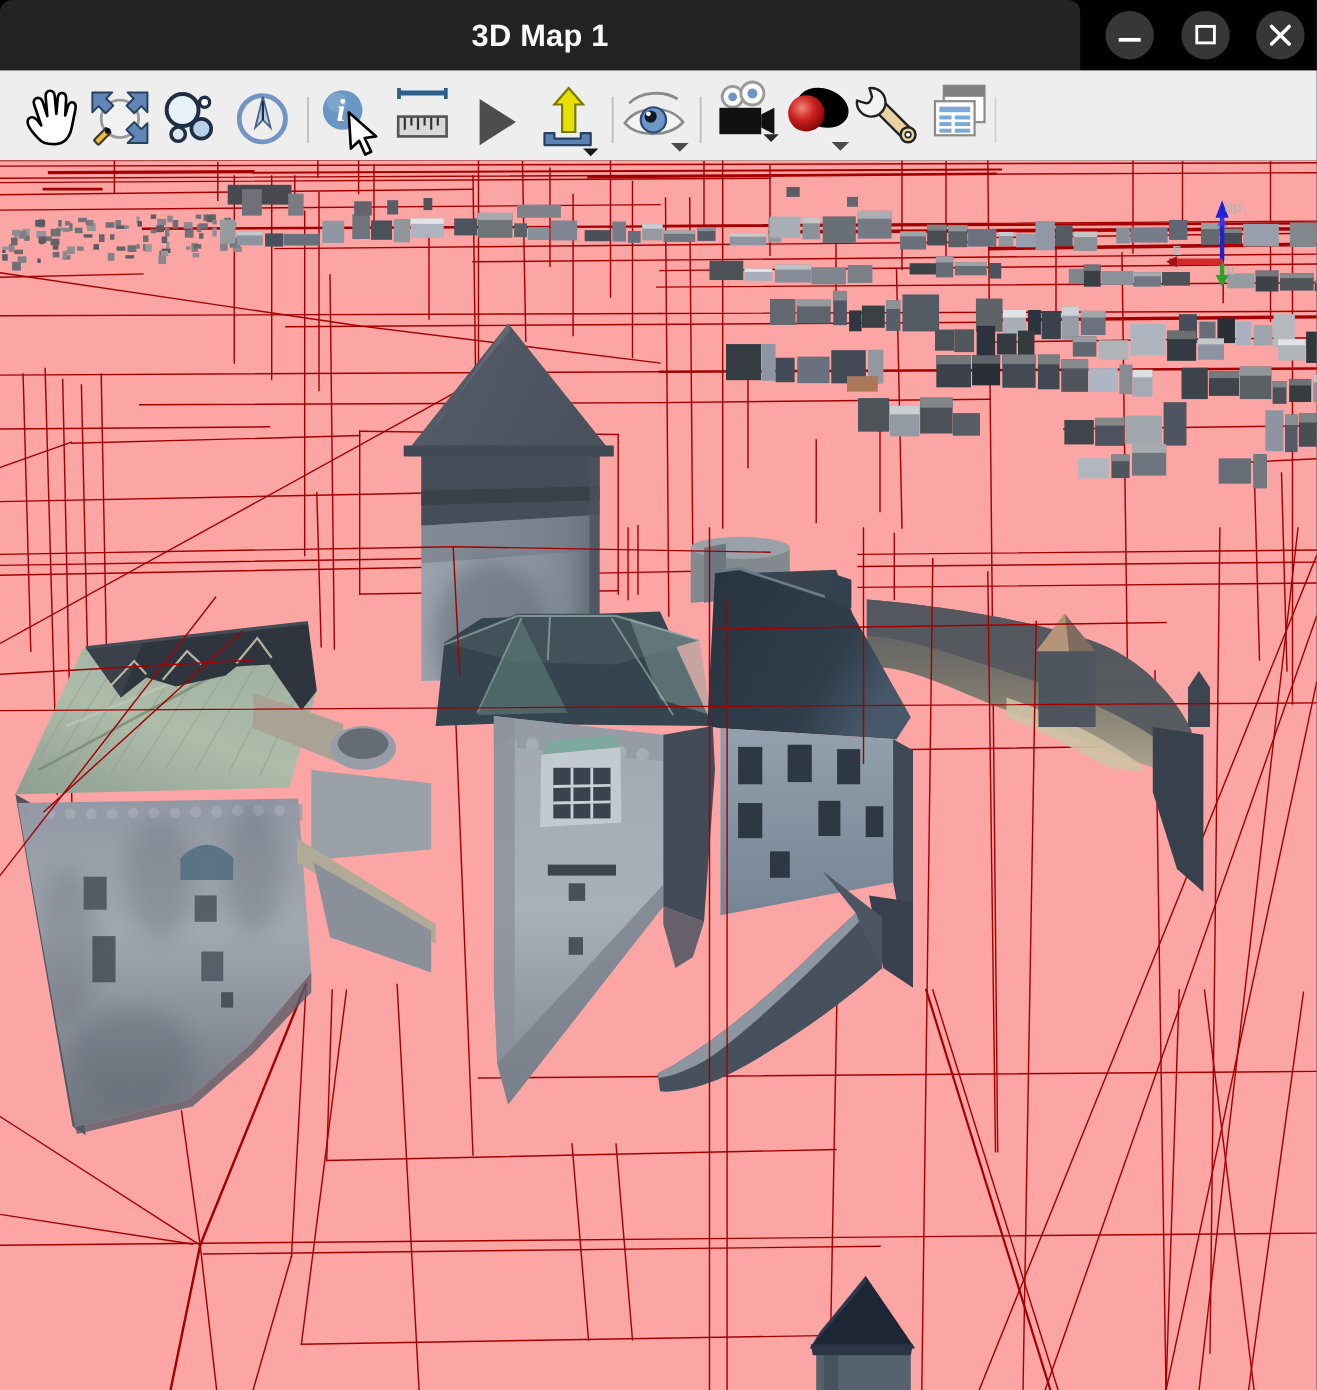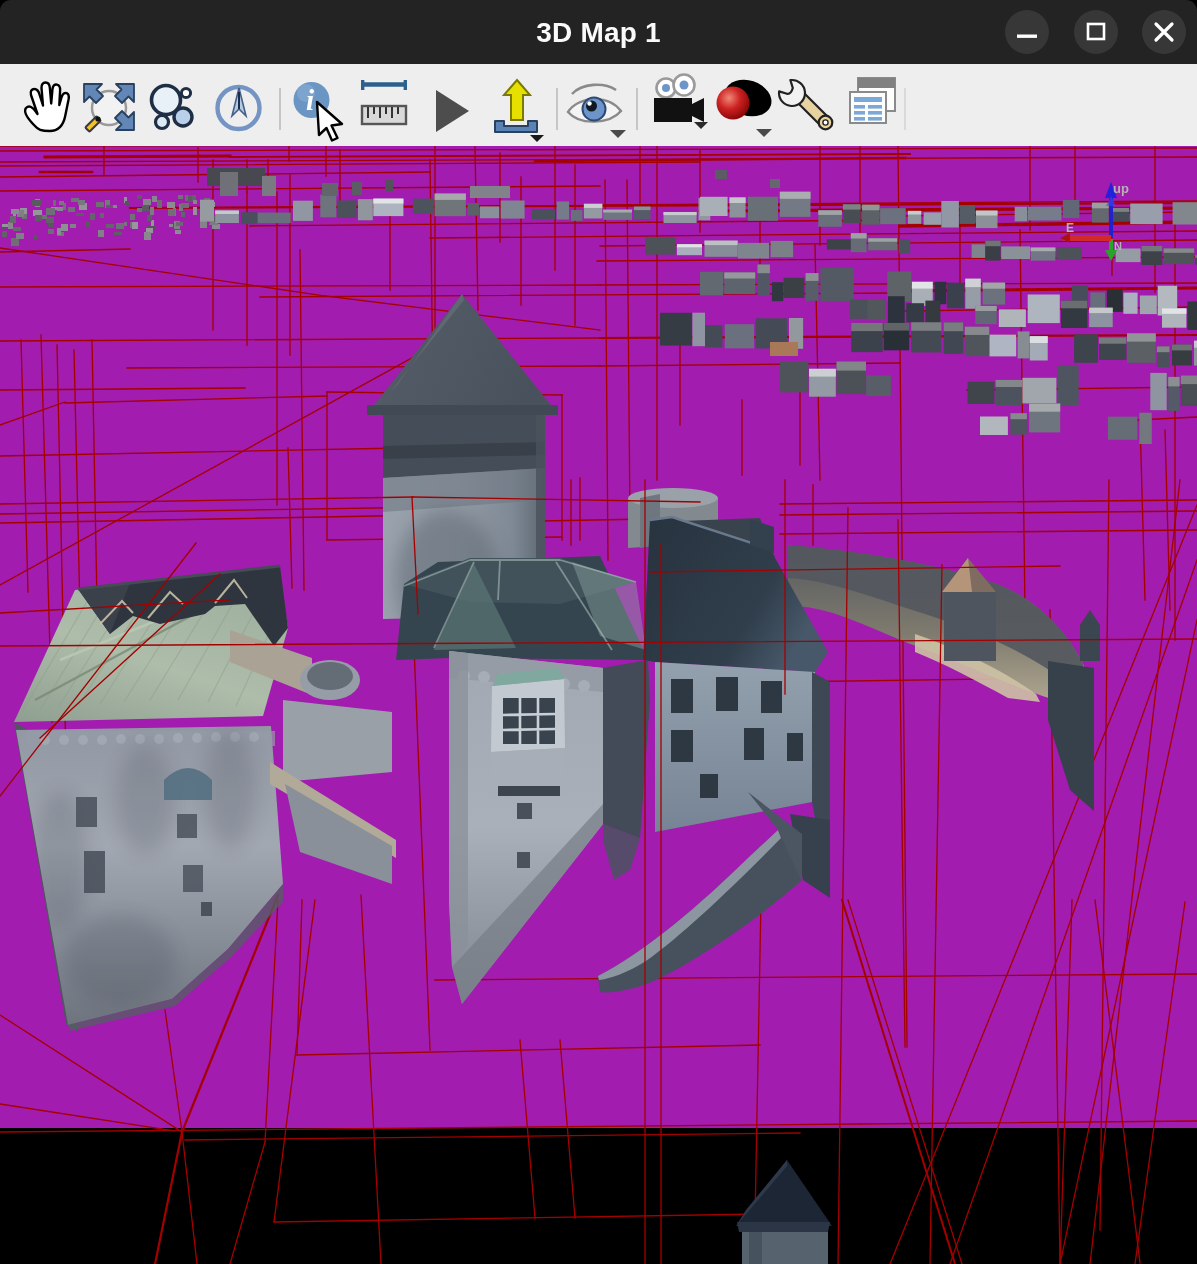--- a/index.html
+++ b/index.html
@@ -1,20 +1,20 @@
 <!DOCTYPE html>
 <html><head><meta charset="utf-8">
 <style>
 html,body{margin:0;padding:0;background:#000;}
 body{width:1197px;height:1264px;overflow:hidden;font-family:"Liberation Sans",sans-serif;}
-.titlebar{position:absolute;left:0;top:0;width:1197px;height:64px;background:#232323;border-radius:11px 11px 0 0;}
+.titlebar{position:absolute;left:0;top:0;width:982px;height:64px;background:#232323;border-radius:11px 11px 0 0;}
 .title{position:absolute;left:0;top:0;width:100%;text-align:center;line-height:65px;color:#fafafa;font-size:28px;font-weight:bold;letter-spacing:0.2px;}
 .wbtn{position:absolute;top:10px;width:44px;height:44px;border-radius:50%;background:#373737;}
 .toolbar{position:absolute;left:0;top:64px;width:1197px;height:82px;background:#eeeeef;}
-.canvas{position:absolute;left:0;top:146px;width:1197px;height:982px;background:#a21caf;}
+.canvas{position:absolute;left:0;top:146px;width:1197px;height:1118px;background:#fca5a5;}
 </style></head><body>
 <div class="titlebar">
   <div class="title">3D Map 1</div>
   <div class="wbtn" style="left:1005px"></div>
   <div class="wbtn" style="left:1074px"></div>
   <div class="wbtn" style="left:1142px"></div>
   <svg style="position:absolute;left:0;top:0" width="1197" height="64">
     <rect x="1017" y="34.5" width="20" height="3.4" fill="#fff"></rect>
     <rect x="1088" y="24" width="16" height="15" fill="none" stroke="#fff" stroke-width="2.6"></rect>
     <path d="M1156 24 L1172 40 M1172 24 L1156 40" stroke="#fff" stroke-width="3.2" stroke-linecap="round"></path>

